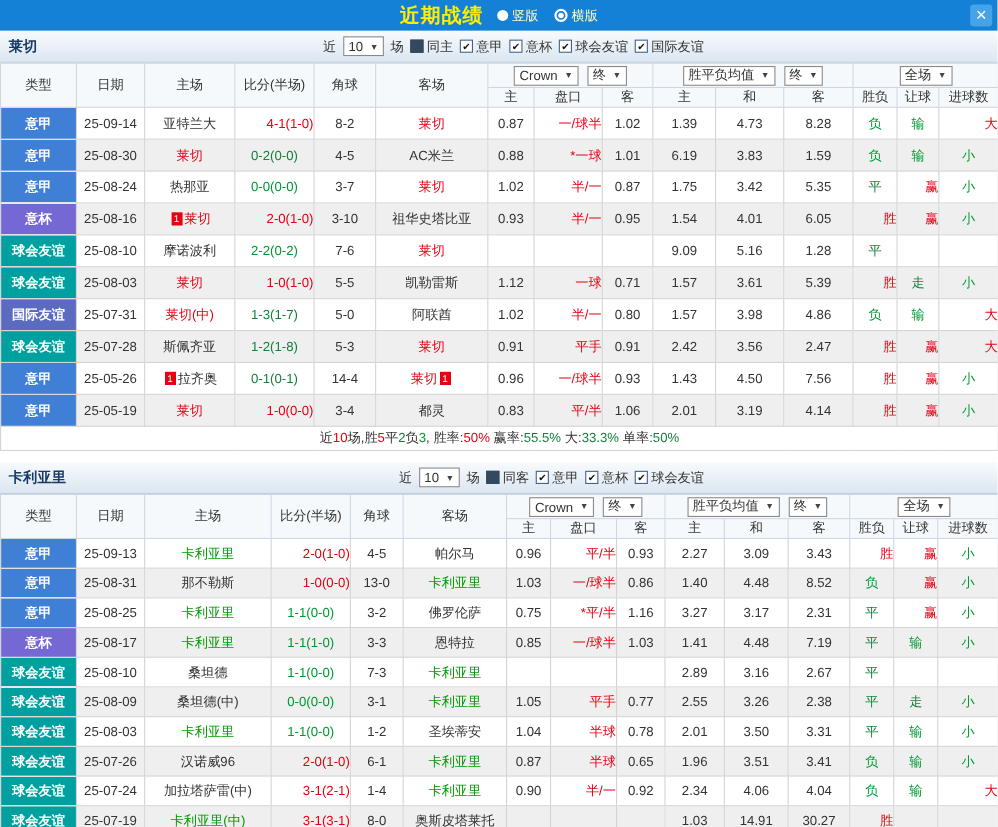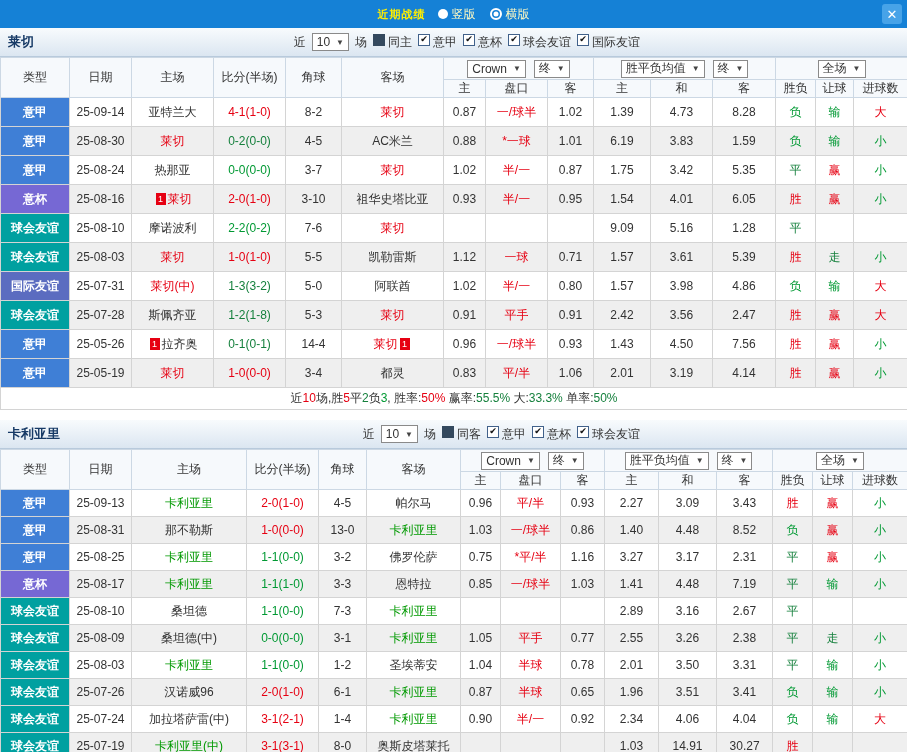--- a/index.html
+++ b/index.html
@@ -2,42 +2,42 @@
 <html><head>
 <meta charset="utf-8">
 <style>
   * { box-sizing: border-box; margin: 0; padding: 0; }
   html,body { width: 907px; height: 752px; overflow: hidden; background: #fff;
     font-family: "Liberation Sans", "DejaVu Sans", sans-serif; font-size: 12px; color: #333; }
 
   
   .topbar { height: 28px; background: #1581d6; display: flex; align-items: center;
     justify-content: center; gap: 12px; position: relative; }
-  .topbar .title { color: #ffee00; font-weight: bold; font-size: 11px; letter-spacing: 1px; }
+  .topbar .title { color: #ffee00; font-weight: bold; font-size: 18px; letter-spacing: 1px; }
   .radio-group { display: flex; align-items: center; gap: 14px; color: #fef9c3; }
   .radio { display: inline-flex; align-items: center; gap: 4px; cursor: pointer; }
   .rdot { width: 10px; height: 10px; border-radius: 50%; background: #fff; display: inline-block; }
   .rdot.sel { width: 12px; height: 12px; background: transparent; border: 2px solid #fff; position: relative; }
   .rdot.sel::after { content: ""; position: absolute; left: 50%; top: 50%;
     transform: translate(-50%,-50%); width: 5px; height: 5px; border-radius: 50%; background: #fff; }
   .closebtn { position: absolute; right: 5px; top: 4px; width: 20px; height: 20px;
     background: #47a3e8; color: #fff; border-radius: 3px; display: flex; align-items: center;
     justify-content: center; font-size: 13px; cursor: pointer; }
 
   
   .section-bar { height: 29px; background: linear-gradient(#f8fbfd, #dbe6f1);
     border-bottom: 1px solid #b8cadc; display: flex; align-items: center; padding: 0 8px; position: relative; }
   .team-name { font-weight: bold; font-size: 13px; color: #173a66; }
   .filters { position: absolute; right: 267px; display: flex; align-items: center; gap: 6px; color: #333; white-space: nowrap; }
   .section2 { margin-top: 10px; }
 
   .selbox { display: inline-flex; align-items: center; border: 1px solid #8a8a8a; background: #fff;
     padding: 0 4px; height: 18px; gap: 6px; cursor: pointer; }
   .selbox .arr { font-size: 8px; color: #444; }
-  .chk { display: inline-flex; align-items: flex-start; gap: 3px; cursor: pointer; font-family: Liberation Serif, serif; }
+  .chk { display: inline-flex; align-items: center; gap: 3px; cursor: pointer; }
   .box { width: 12px; height: 12px; border: 1px solid #41618a; background: #fff; display: inline-flex;
     align-items: center; justify-content: center; font-size: 9px; color: #111; line-height: 1; }
   .box.solid { background: #34495e; border-color: #34495e; }
 
   
   table { border-collapse: collapse; table-layout: fixed; width: 907px; }
   th, td { border: 1px solid #d4d4d4; text-align: center; overflow: hidden; white-space: nowrap; }
   thead th { background: #f6f9fc; color: #333; font-weight: normal; border-color: #ccd8e4; }
   thead tr.h1 th { height: 22px; }
   thead tr.h2 th { height: 18px; }
@@ -45,21 +45,21 @@
   .selwrap { display: flex; justify-content: center; gap: 8px; }
   tbody td { height: 29px; background: #fff; }
   .t2 tbody td { height: 27px; }
   tbody tr.alt td { background: #efefef; }
 
   tbody td.type-serie { background: #3f7fd6 !important; color: #fff; font-weight: bold; }
   tbody td.type-cup   { background: #7668d4 !important; color: #fff; font-weight: bold; }
   tbody td.type-club  { background: #00a0a0 !important; color: #fff; font-weight: bold; }
   tbody td.type-intl  { background: #5b6cc0 !important; color: #fff; font-weight: bold; }
 
-  .c-red   { color: #e60012; }
+  .c-red   { color: #e60012; text-align: right; }
   .c-blue  { color: #15803d; }
   .c-green { color: #009933; }
   .c-dark  { color: #333; }
   .focal-red   { color: #e60012; }
   .focal-green { color: #009900; }
   .badge { display: inline-block; min-width: 10px; height: 12px; line-height: 12px; background: #e60012;
     color: #fff; font-size: 9px; padding: 0 1px; margin: 0 2px; vertical-align: 1px; }
   tbody tr.sumrow td { height: 22px; background: #fff; }
 </style>
 </head>
@@ -285,21 +285,21 @@
           <td>3.61</td>
           <td>5.39</td>
           <td class="c-red">胜</td>
           <td class="c-blue">走</td>
           <td class="c-green">小</td>
         </tr>
         <tr>
           <td class="type-intl">国际友谊</td>
           <td>25-07-31</td>
           <td><span class="focal-red">莱切(中)</span></td>
-          <td class="c-blue">1-3(3-2)</td>
+          <td class="c-blue">1-3(1-7)</td>
           <td>5-0</td>
           <td><span>阿联酋</span></td>
           <td>1.02</td>
           <td class="c-red">半/一</td>
           <td>0.80</td>
           <td>1.57</td>
           <td>3.98</td>
           <td>4.86</td>
           <td class="c-green">负</td>
           <td class="c-green">输</td>

